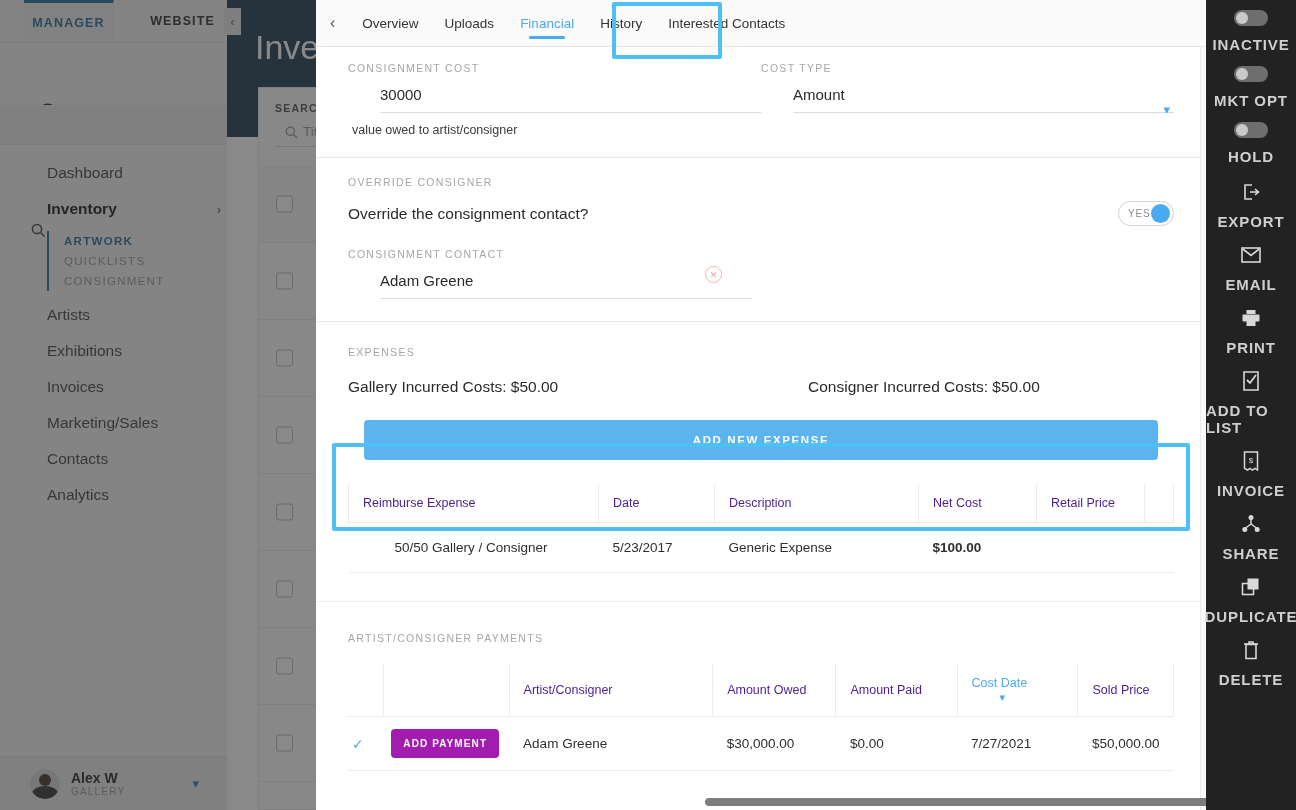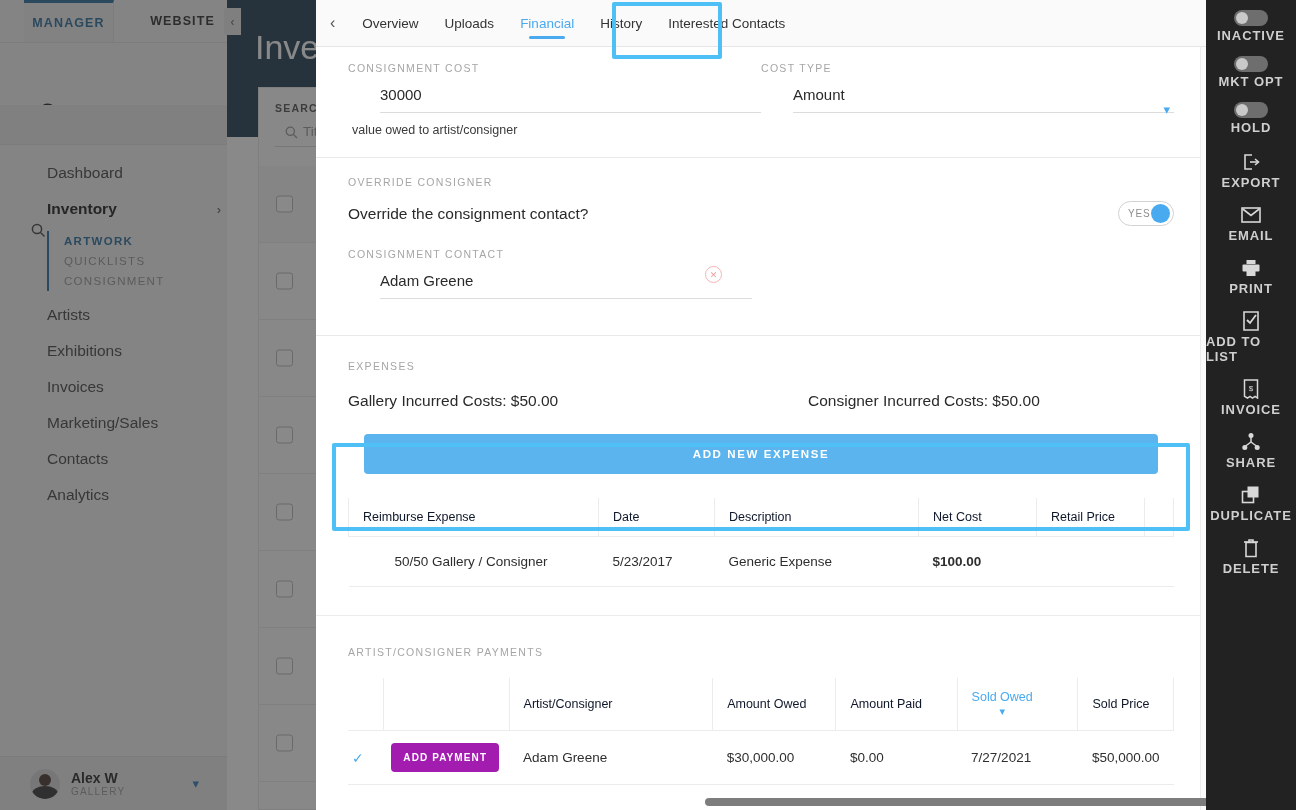--- a/index.html
+++ b/index.html
@@ -163,21 +163,21 @@
 
   .big-btn {
     width: 100%; height: 40px; background: #5bb4ee; border: none; border-radius: 4px;
     color: #fff; font-size: 11.5px; letter-spacing: 1.6px; font-weight: bold;
     display: flex; align-items: center; justify-content: center;
     font-family: "Liberation Sans", sans-serif;
   }
 
   table.grid { width: 100%; border-collapse: collapse; }
   table.grid th {
-    font-size: 12.5px; color: #0f172a; font-weight: normal; text-align: left;
+    font-size: 12.5px; color: #4c1d95; font-weight: normal; text-align: left;
     padding: 12px 14px; border: 1px solid #ececec; border-top: none; background: #fff;
   }
   table.grid td {
     font-size: 13.5px; color: #2e2e2e; padding: 17px 14px;
     border-bottom: 1px solid #ececec;
   }
   td.bold { font-weight: bold; }
 
   .pay-table th.sorted { color: #4aaaf0; }
   .sort-chev { color: #4aaaf0; font-size: 11px; margin-left: 28px; }
@@ -194,21 +194,21 @@
   }
 
   
   .rail {
     position: absolute; right: 0; top: 0; width: 90px; height: 810px;
     background: #222222; padding-top: 10px;
   }
   .rail-item {
     display: flex; flex-direction: column; align-items: center; margin-bottom: 13px;
   }
-  .rail-label { font-size: 13px; letter-spacing: 0.9px; color: #cfcfcf; font-weight: bold; margin-top: 2px; }
+  .rail-label { font-size: 15px; letter-spacing: 0.9px; color: #cfcfcf; font-weight: bold; margin-top: 10px; }
   .rail-toggle {
     width: 34px; height: 16px; border-radius: 8px; background: #6e6e6e;
     position: relative;
   }
   .rail-toggle .k { position: absolute; left: 2px; top: 2px; width: 12px; height: 12px; border-radius: 50%; background: #c9c9c9; }
   .rail-ico { width: 22px; height: 22px; display: flex; align-items: center; justify-content: center; }
   .rail-ico svg { display: block; }
 </style>
 </head>
 <body>
@@ -359,21 +359,21 @@
           <div class="field-hint">value owed to artist/consigner</div>
         </div>
         <div class="col">
           <div class="flabel">COST TYPE</div>
           <div class="field-value field-underline">Amount</div>
           <span class="select-chev">▾</span>
         </div>
       </div>
     </div>
 
-    <div class="section sec-divider" style="padding-top:18px;padding-bottom:36px">
+    <div class="section sec-divider" style="padding-top:18px;padding-bottom:22px">
       <div class="flabel">OVERRIDE CONSIGNER</div>
       <div class="toggle-row">
         <div class="toggle-q">Override the consignment contact?</div>
         <div class="pill-toggle">
           <span class="yes">YES</span>
           <span class="knob"></span>
         </div>
       </div>
       <div style="margin-top:22px">
         <div class="flabel">CONSIGNMENT CONTACT</div>
@@ -421,21 +421,21 @@
       <div class="flabel">ARTIST/CONSIGNER PAYMENTS</div>
       <table class="grid pay-table" style="margin-top:20px">
         <thead>
           <tr>
             <th style="width:36px;border-left:none"></th>
             <th style="width:126px"></th>
             <th style="width:212px">Artist/Consigner</th>
             <th style="width:126px">Amount Owed</th>
             <th style="width:126px">Amount Paid</th>
             <th class="sorted" style="width:124px">
-              <span>Sold Owed</span>
+              <span>Cost Date</span>
               <span class="sort-chev">▾</span>
             </th>
             <th>Sold Price</th>
           </tr>
         </thead>
         <tbody>
           <tr>
             <td style="padding:17px 4px">
               <span class="check-mark">✓</span>
             </td>

